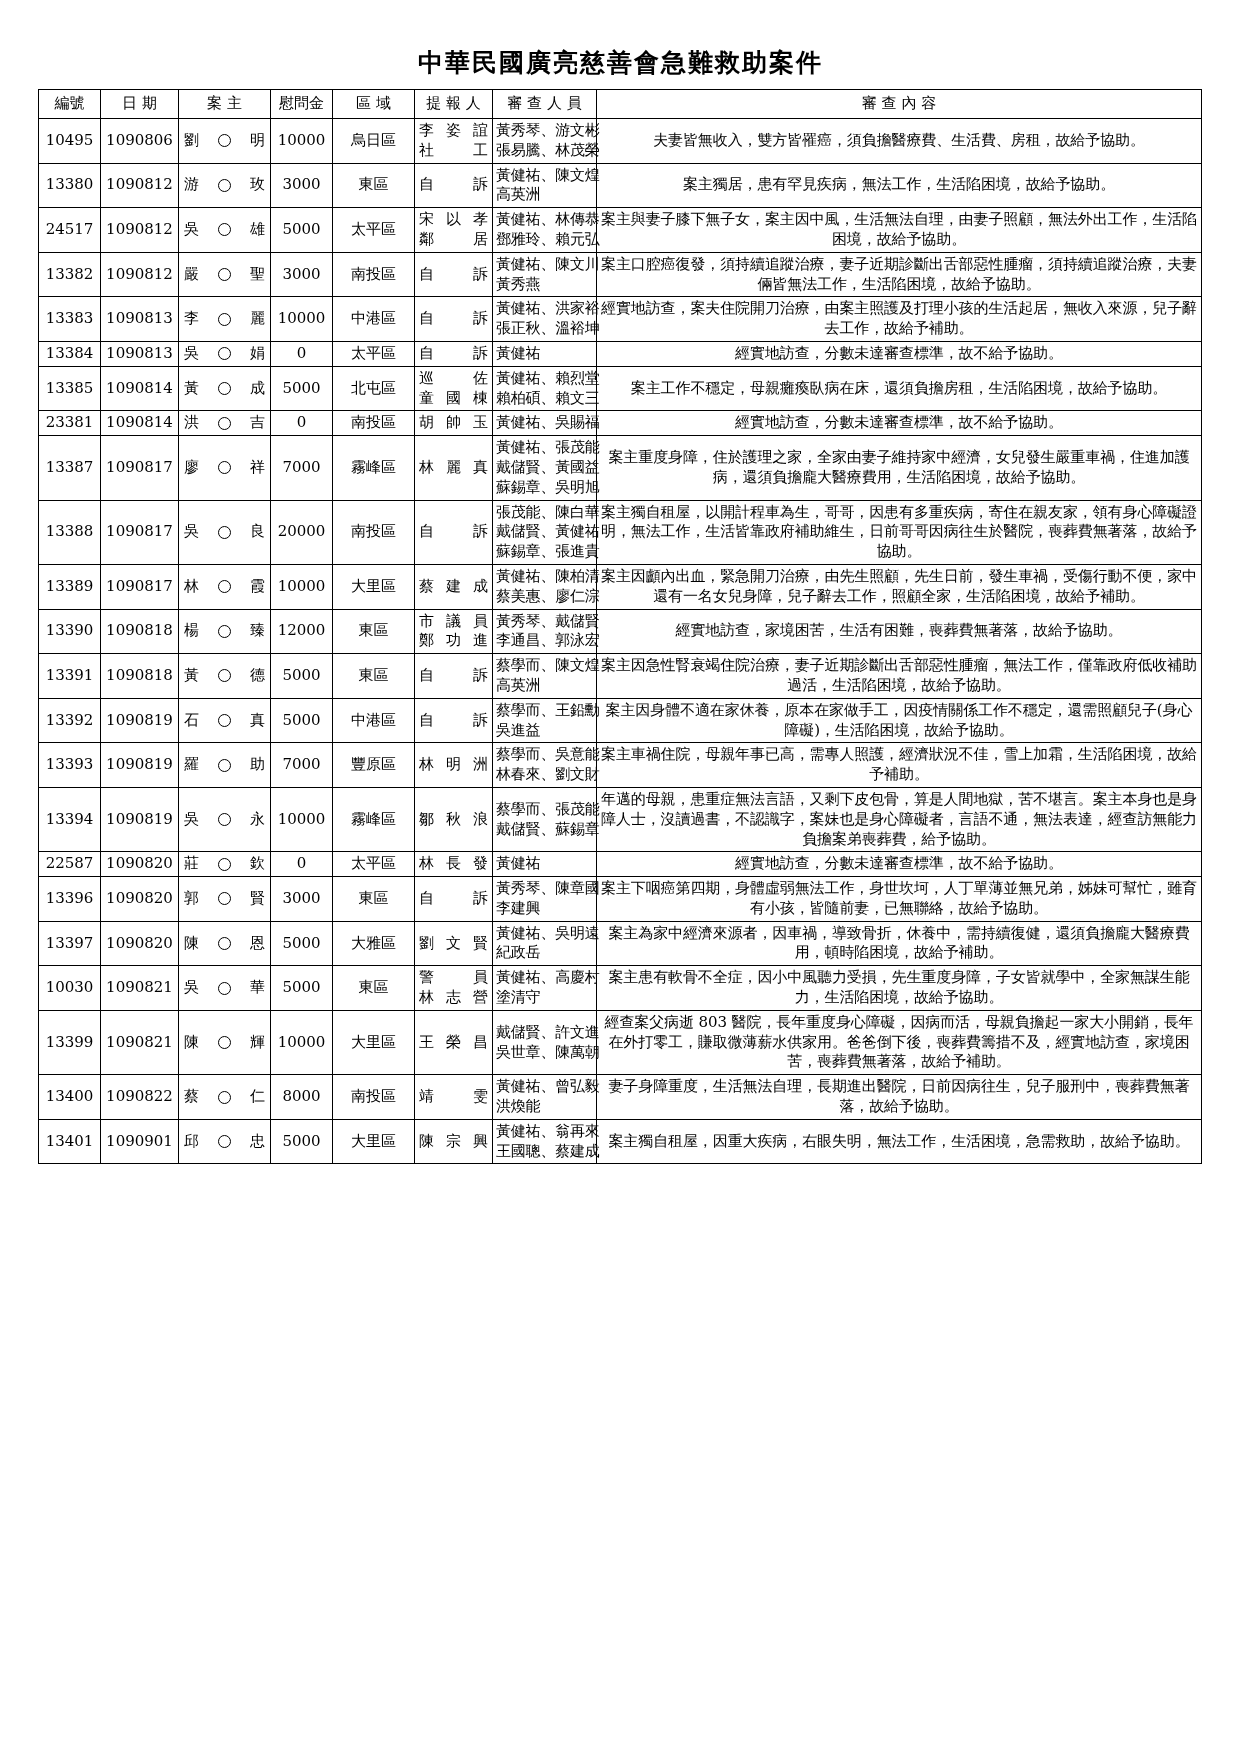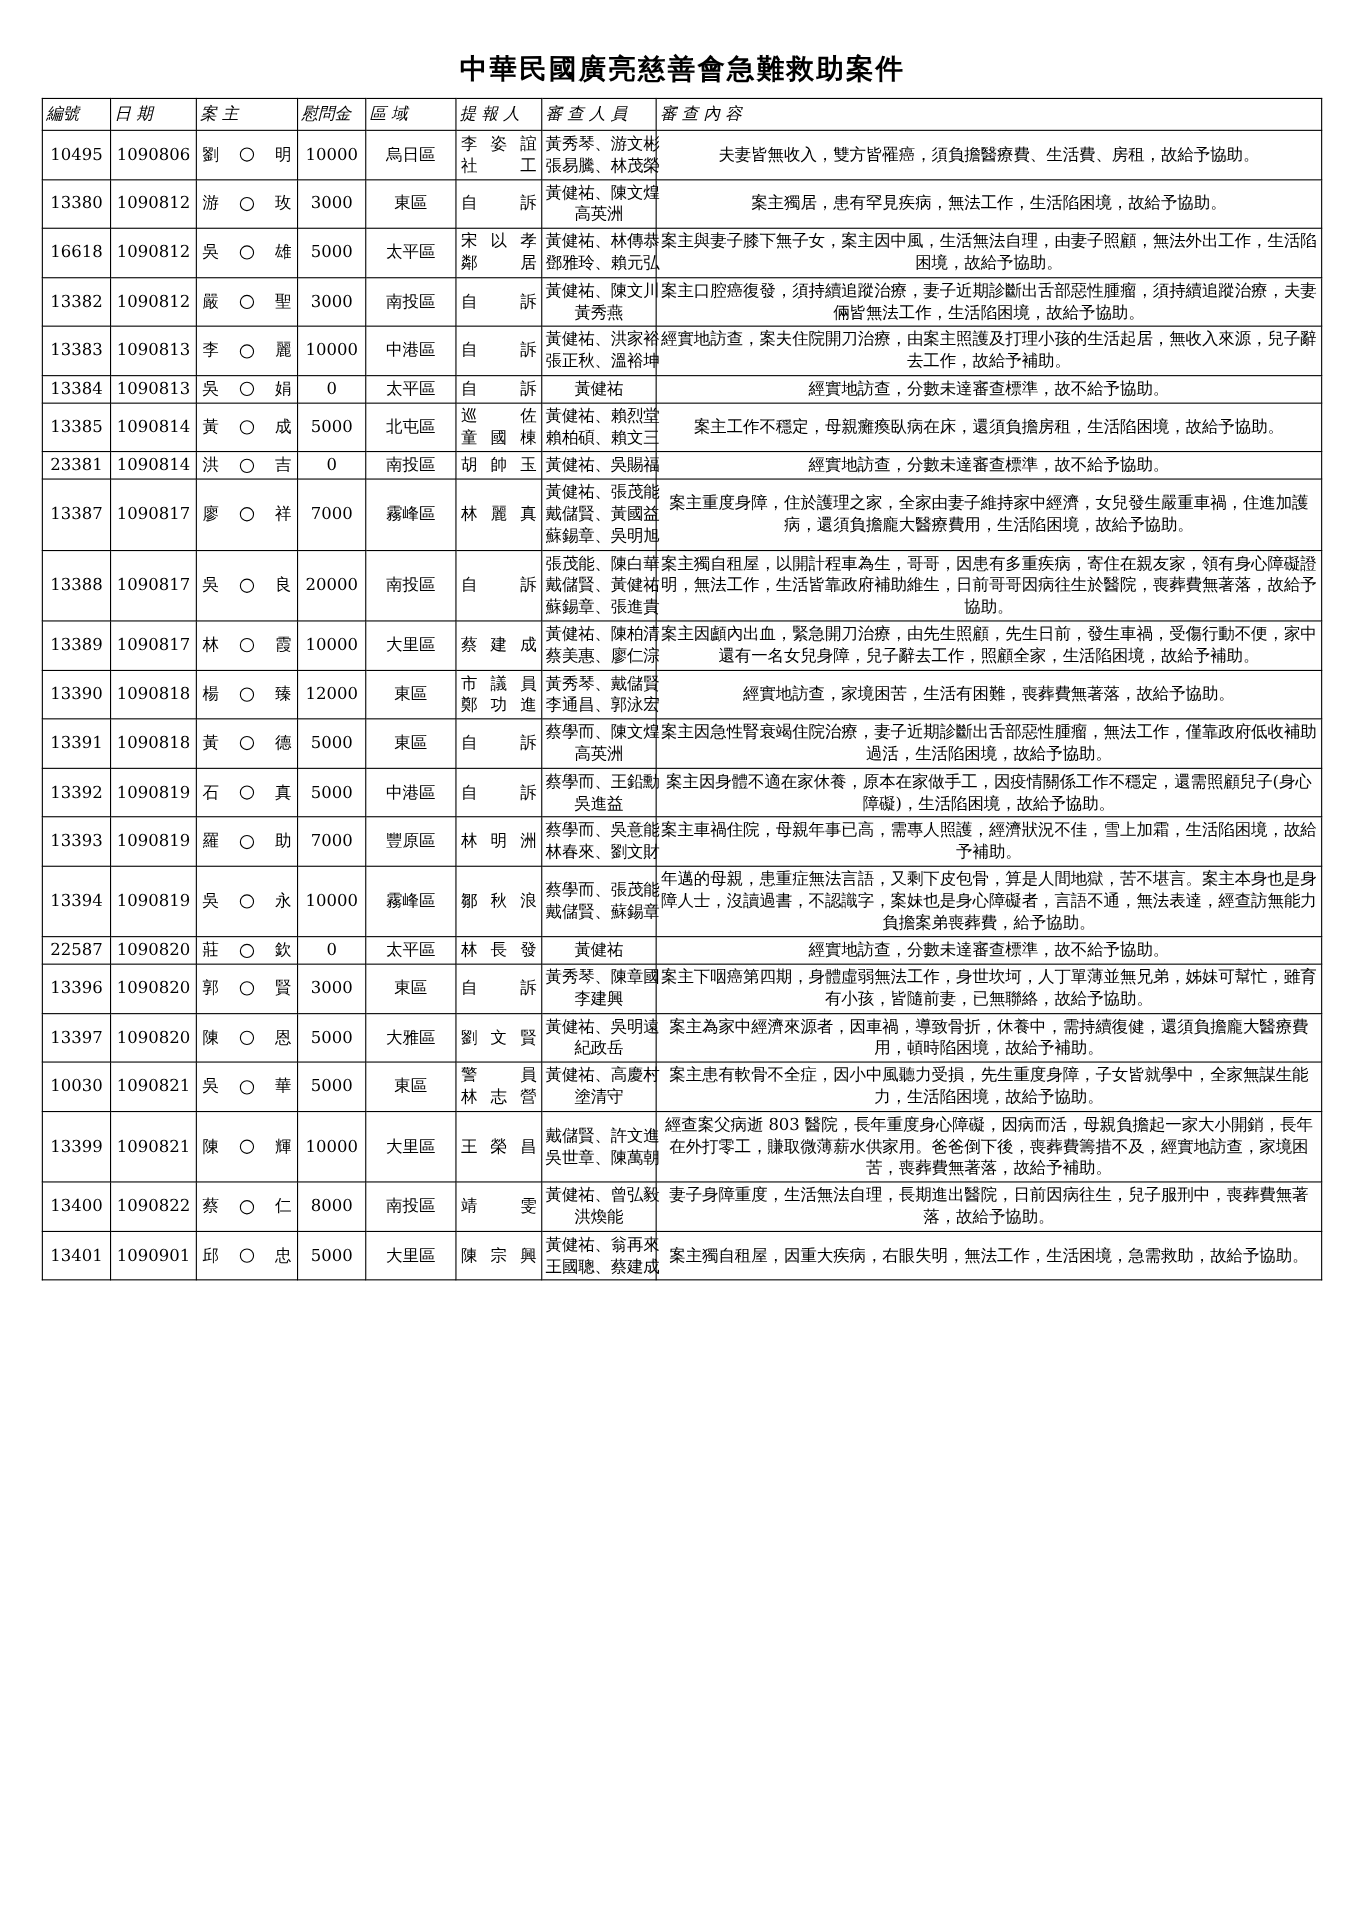--- a/index.html
+++ b/index.html
@@ -39,41 +39,40 @@
   table.case-table th {
     border: 1px solid #000000;
     padding: 2px 3px;
     vertical-align: middle;
     line-height: 1.32;
     font-weight: normal;
     font-size: 15px;
     word-break: break-all;
   }
   thead td {
-    text-align: left;
+    text-align: center;
     height: 24px;
     padding: 1px 3px;
     font-size: 15.5px;
-    font-style: italic;
   }
   
   col.c-id      { width: 62px; }
   col.c-date    { width: 78px; }
   col.c-owner   { width: 92px; }
   col.c-amount  { width: 62px; }
   col.c-area    { width: 82px; }
   col.c-report  { width: 78px; }
   col.c-review  { width: 104px; }
   col.c-content { width: 605px; }
 
   td.id, td.date, td.amount, td.area {
     text-align: center;
   }
   td.review {
-    text-align: center;
+    text-align: left;
     font-size: 14.5px;
     line-height: 1.3;
     letter-spacing: -0.2px;
   }
   td.content {
     text-align: center;
     font-size: 15px;
     line-height: 1.38;
     letter-spacing: -0.1px;
   }
@@ -190,21 +189,21 @@
           </td>
           <td class="review">
             <span class="review-line">黃健祐、陳文煌</span>
             <span class="review-line">高英洲</span>
           </td>
           <td class="content">
             <span class="content-text">案主獨居，患有罕見疾病，無法工作，生活陷困境，故給予協助。</span>
           </td>
         </tr>
         <tr>
-          <td class="id">16618</td>
+          <td class="id">24517</td>
           <td class="date">1090812</td>
           <td class="owner">
             <span class="owner-name">
               <span>吳</span>
               <span class="circle-mark"></span>
               <span>雄</span>
             </span>
           </td>
           <td class="amount">5000</td>
           <td class="area">太平區</td>

